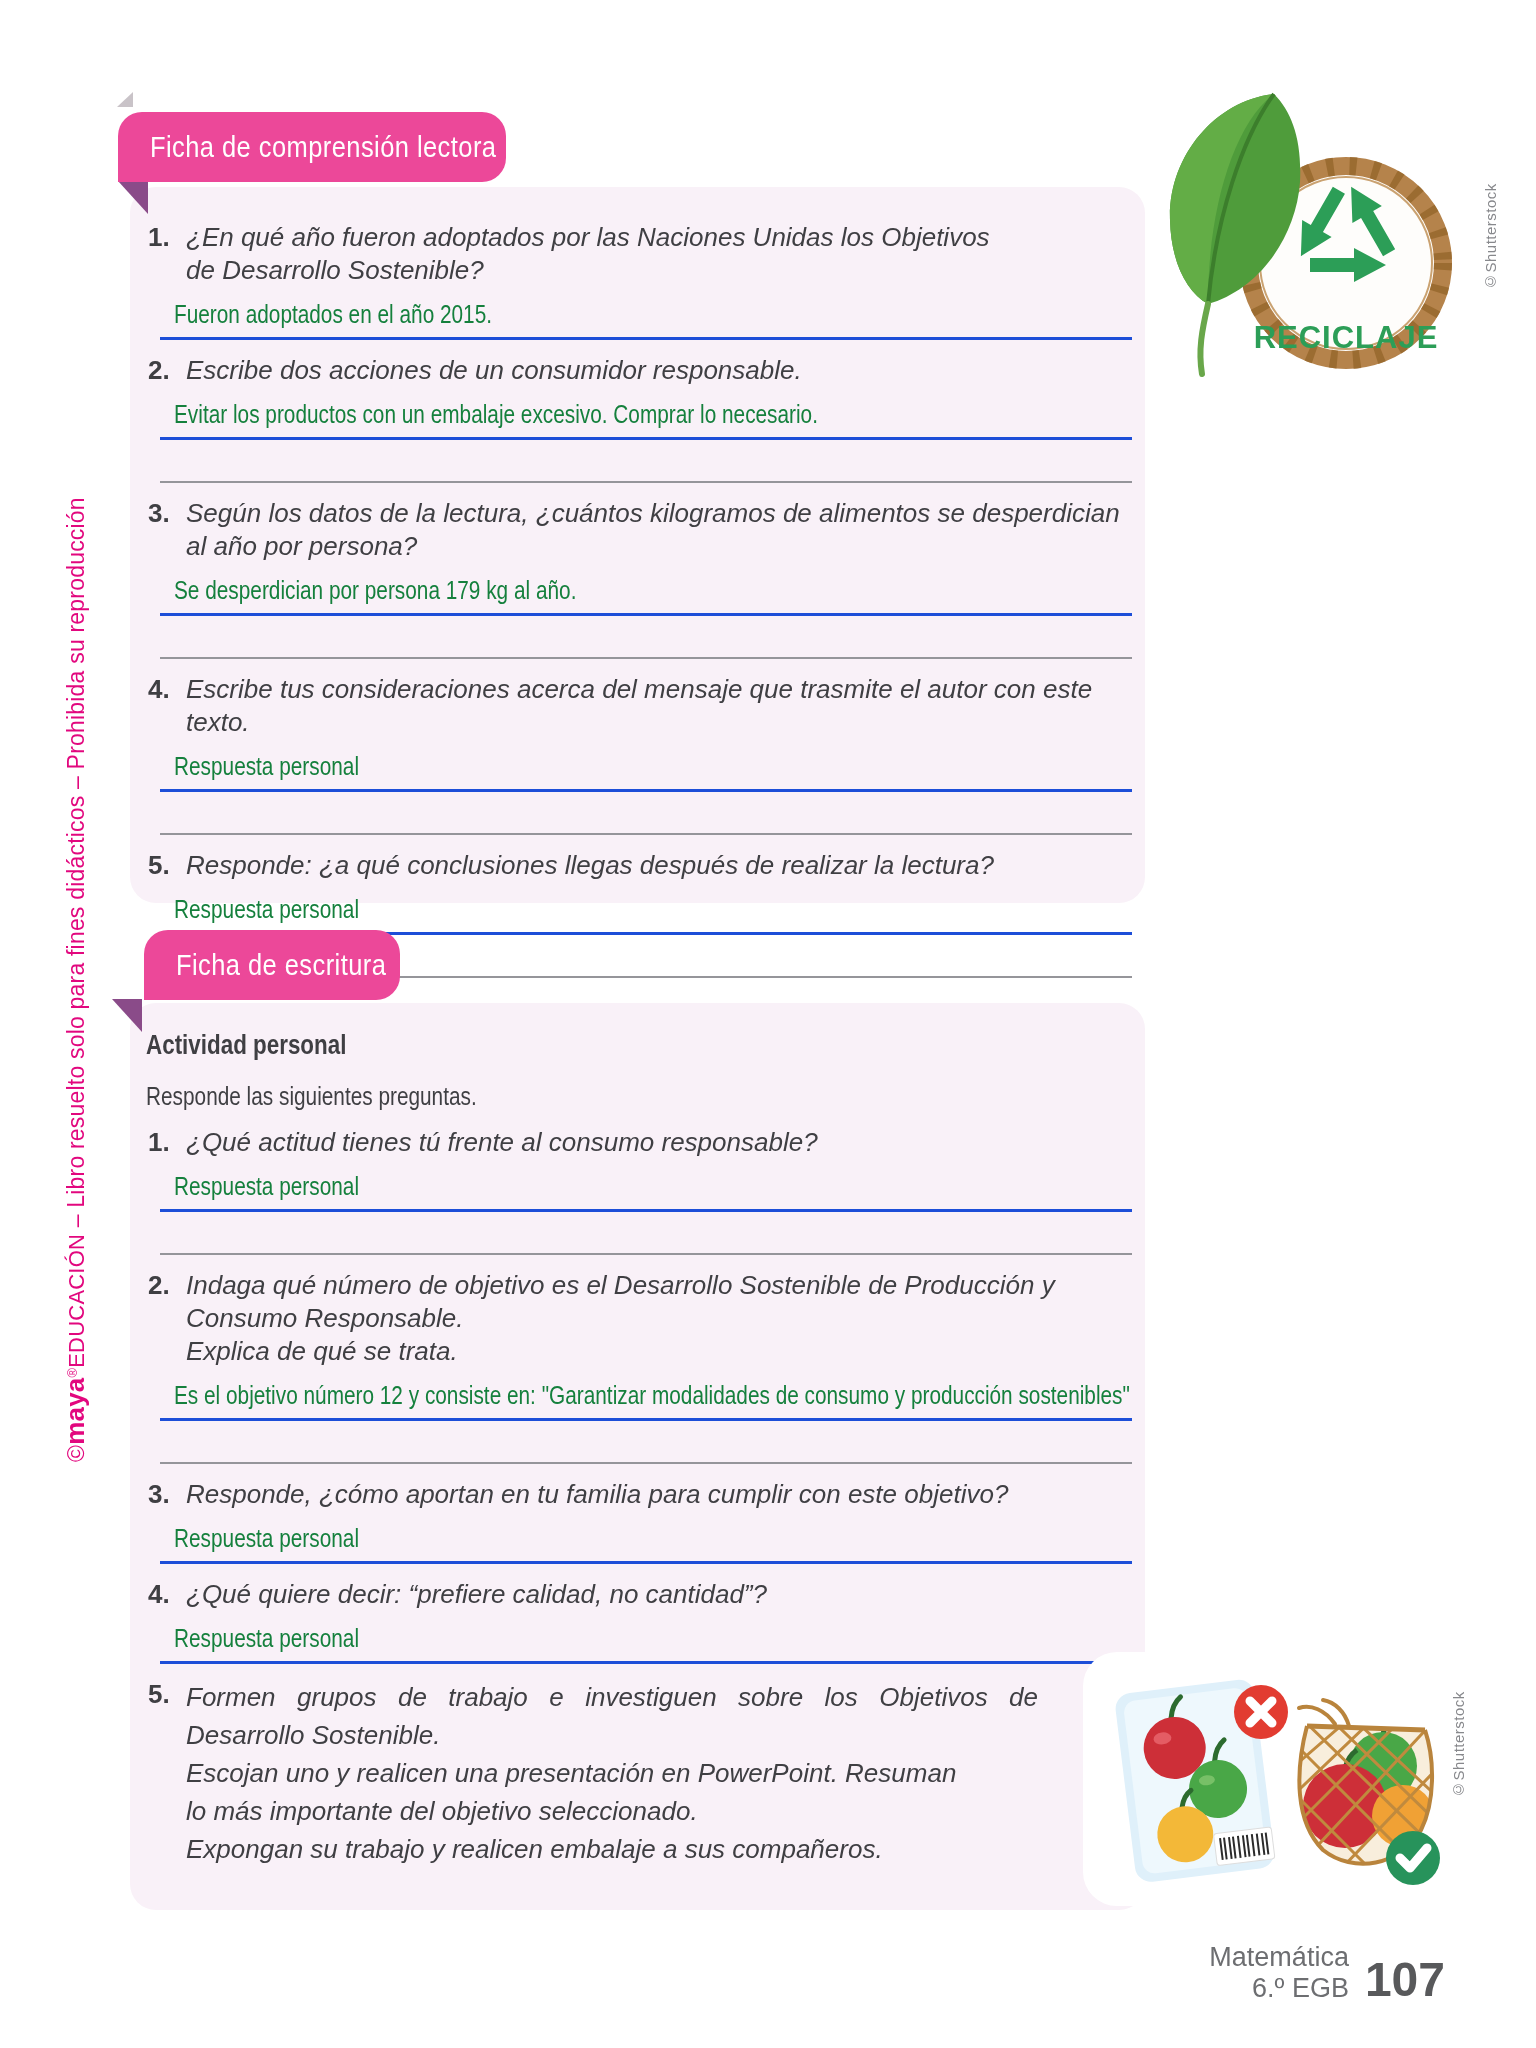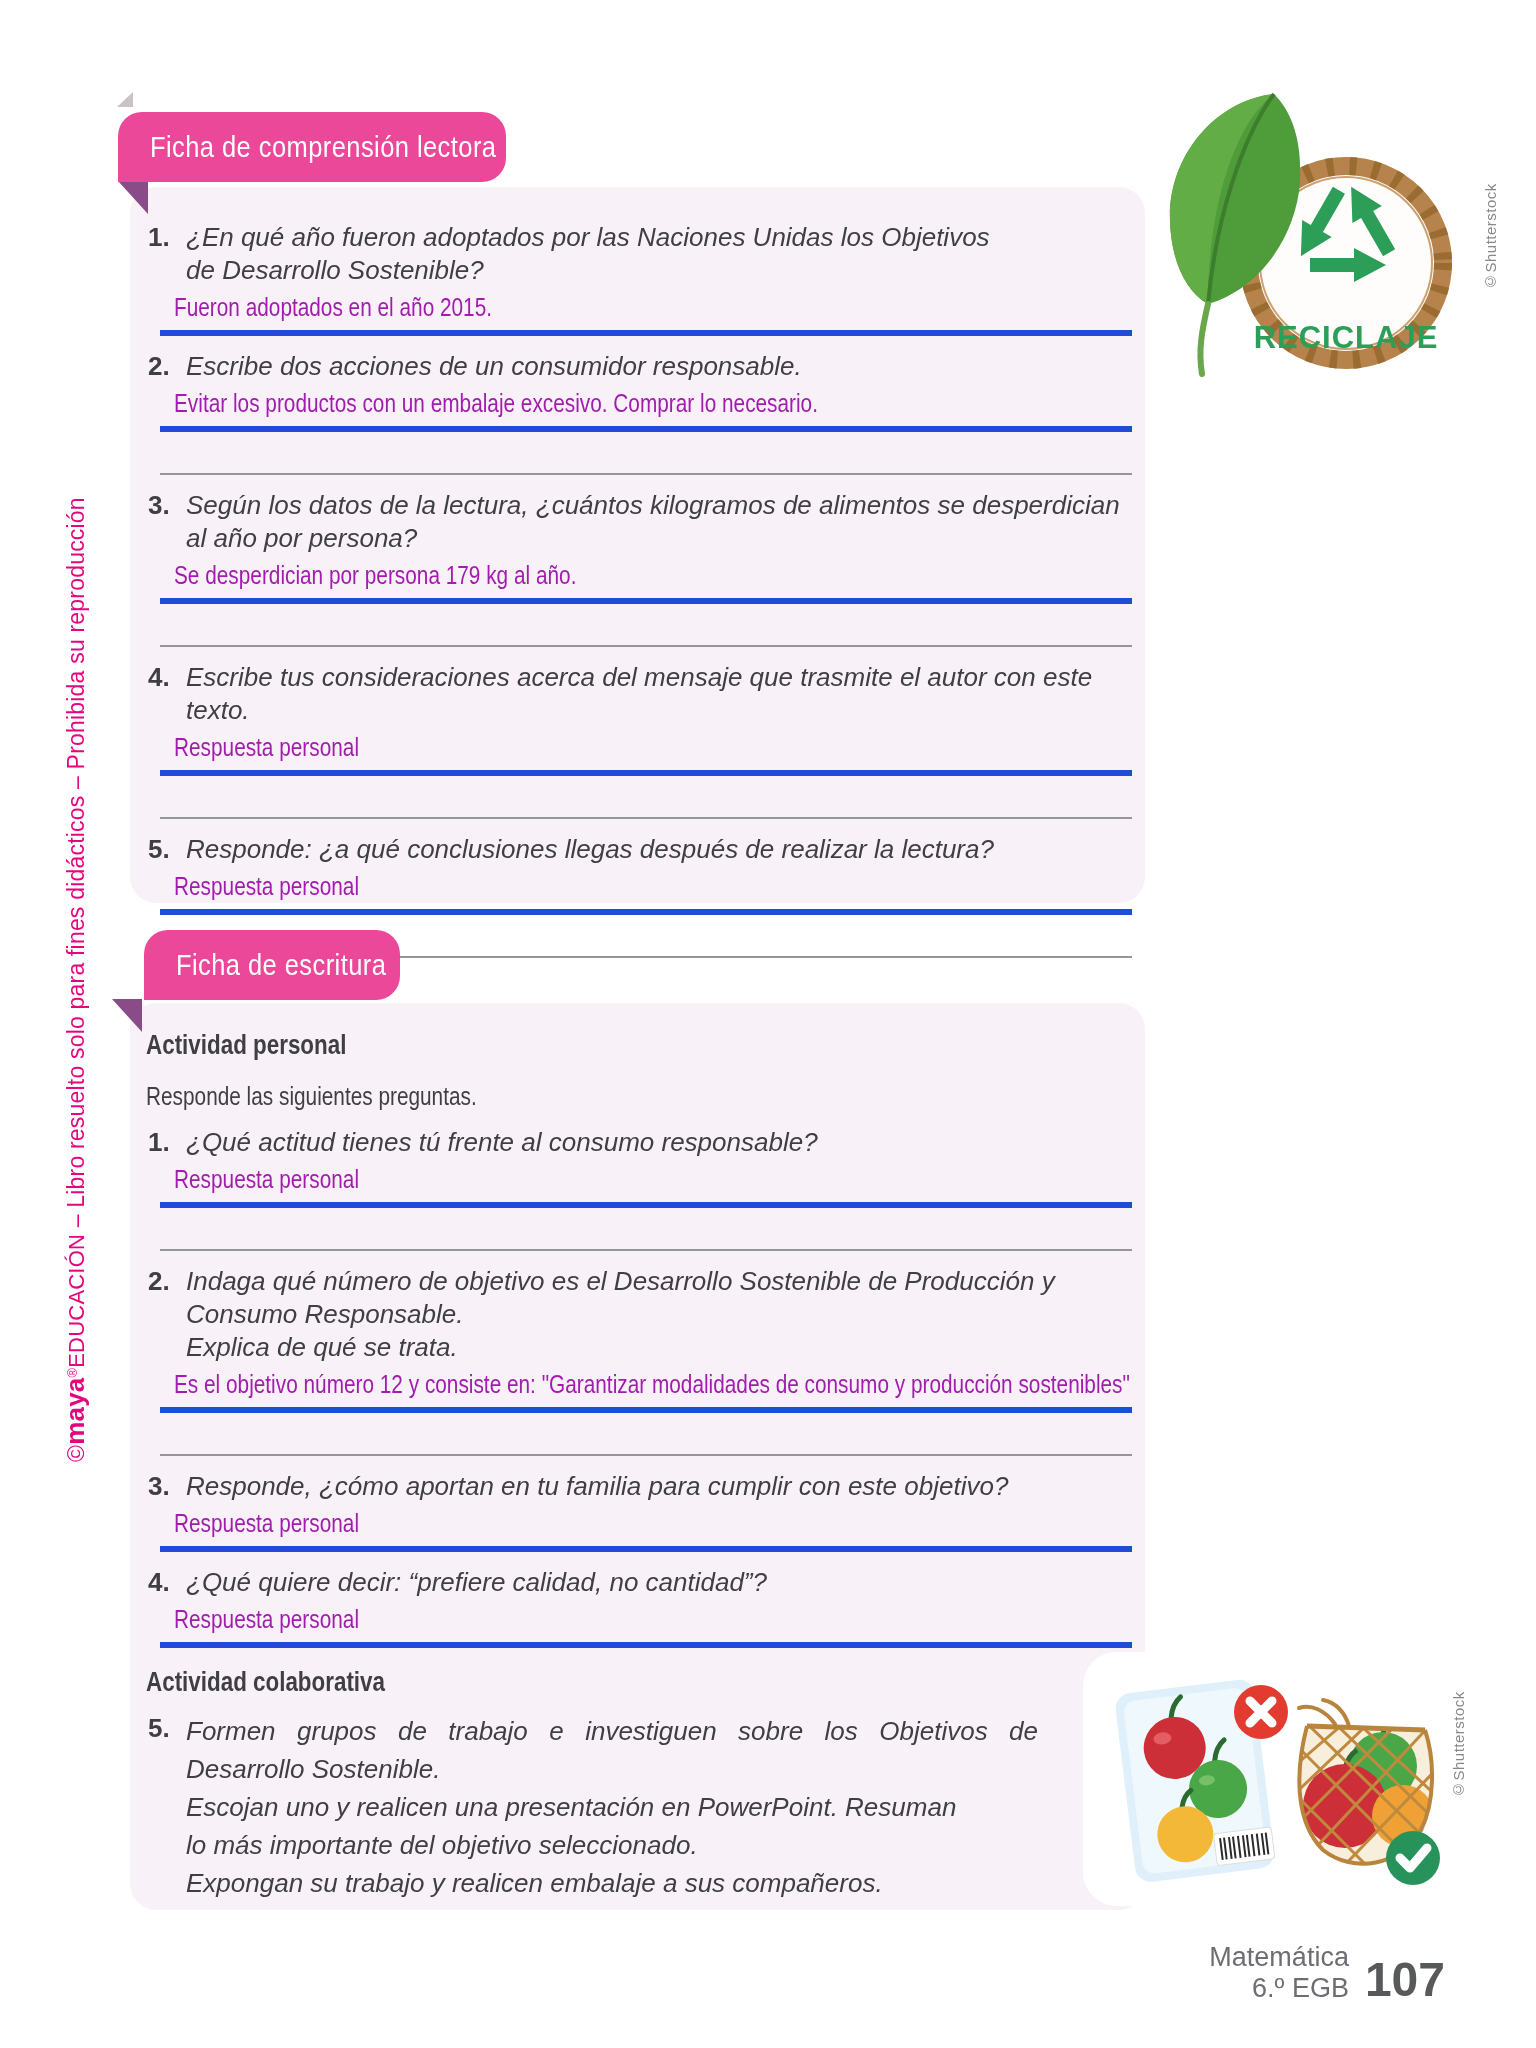--- a/index.html
+++ b/index.html
@@ -62,24 +62,24 @@
   #panel2 { top: 1003px; height: 907px; padding-top: 24px; }
 
   
   .q { display: flex; margin: 14px 14px 0 18px; font-size: 26px; line-height: 33px; }
   .qnum { font-weight: 700; width: 38px; flex: none; }
   .qtext { flex: 1; font-style: italic; }
   .qscale { transform: scaleX(0.8); transform-origin: 0 0; width: 1160px; }
   .qline { display: block; }
 
   .ans {
-    margin: 2px 13px 0 30px;
-    border-bottom: 6px solid #1d4ed8;
+    margin: 9px 13px 0 30px;
+    border-bottom: 3px solid #1d4ed8;
     padding: 3px 0 7px 14px;
-    color: #a21caf;
+    color: #15803d;
     font-size: 26px;
     line-height: 31px;
   }
   .ans-scale { display: inline-block; transform: scaleX(0.8); transform-origin: 0 0; white-space: nowrap; }
   .blank { margin: 0 13px 0 30px; height: 43px; border-bottom: 2px solid #95959a; }
 
   .panel-heading { font-weight: 700; font-size: 28px; margin: 2px 0 0 16px; }
   .panel-intro   { font-size: 26px; margin: 20px 0 0 16px; }
   .hscale { display: inline-block; transform: scaleX(0.8); transform-origin: 0 0; white-space: nowrap; }
   .mt-collab { margin-top: 18px; }
@@ -243,21 +243,20 @@
   <div class="ans"><span class="ans-scale">Respuesta personal</span></div>
 
   <div class="q">
     <span class="qnum">4.</span>
     <span class="qtext"><span class="qscale">
       <span class="qline">¿Qué quiere decir: “prefiere calidad, no cantidad”?</span>
     </span></span>
   </div>
   <div class="ans"><span class="ans-scale">Respuesta personal</span></div>
 
-  <div class="panel-heading mt-collab"><span class="hscale">Actividad colaborativa</span></div>
 
   <div class="q q5">
     <span class="qnum">5.</span>
     <span class="qtext"><span class="qscale">
       <span class="qline spread">Formen grupos de trabajo e investiguen sobre los Objetivos de</span>
       <span class="qline">Desarrollo Sostenible.</span>
       <span class="qline">Escojan uno y realicen una presentación en PowerPoint. Resuman</span>
       <span class="qline">lo más importante del objetivo seleccionado.</span>
       <span class="qline">Expongan su trabajo y realicen embalaje a sus compañeros.</span>
     </span></span>

